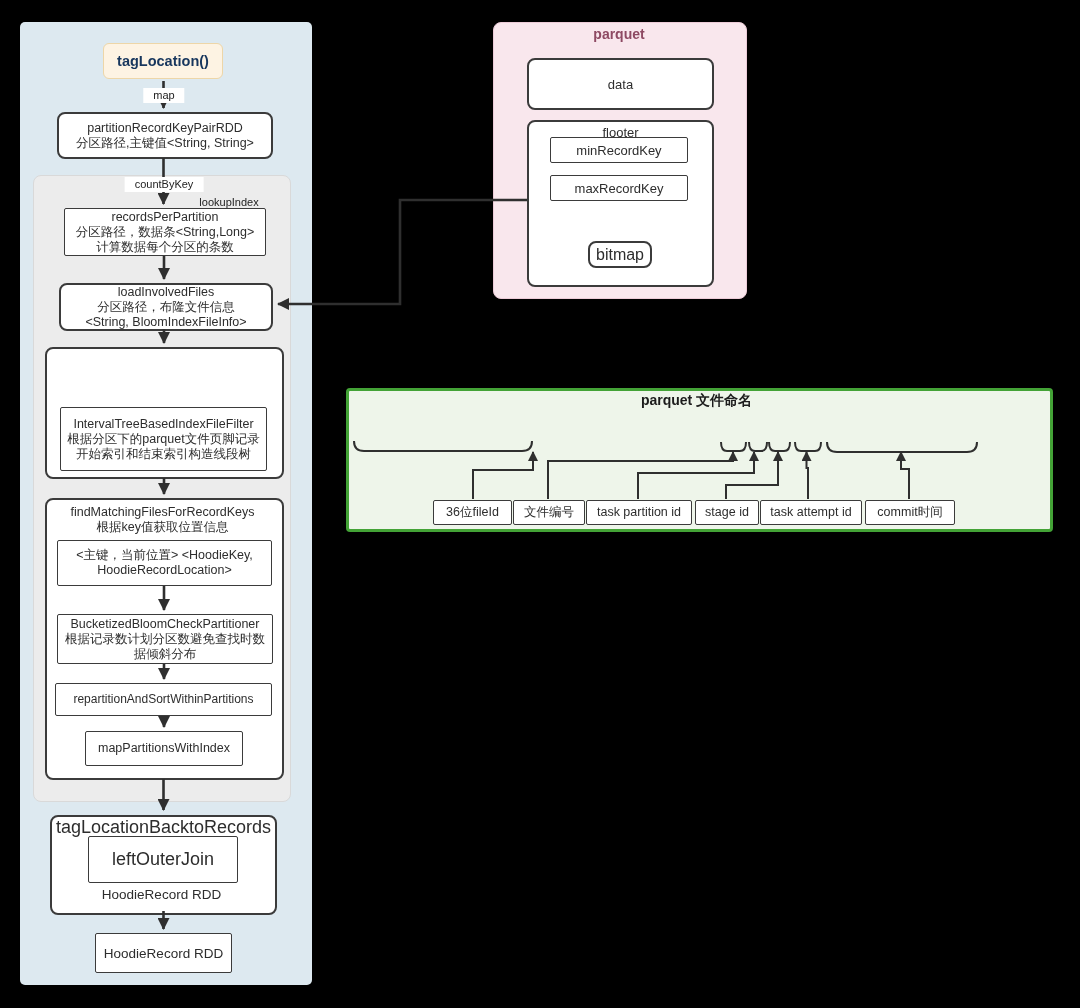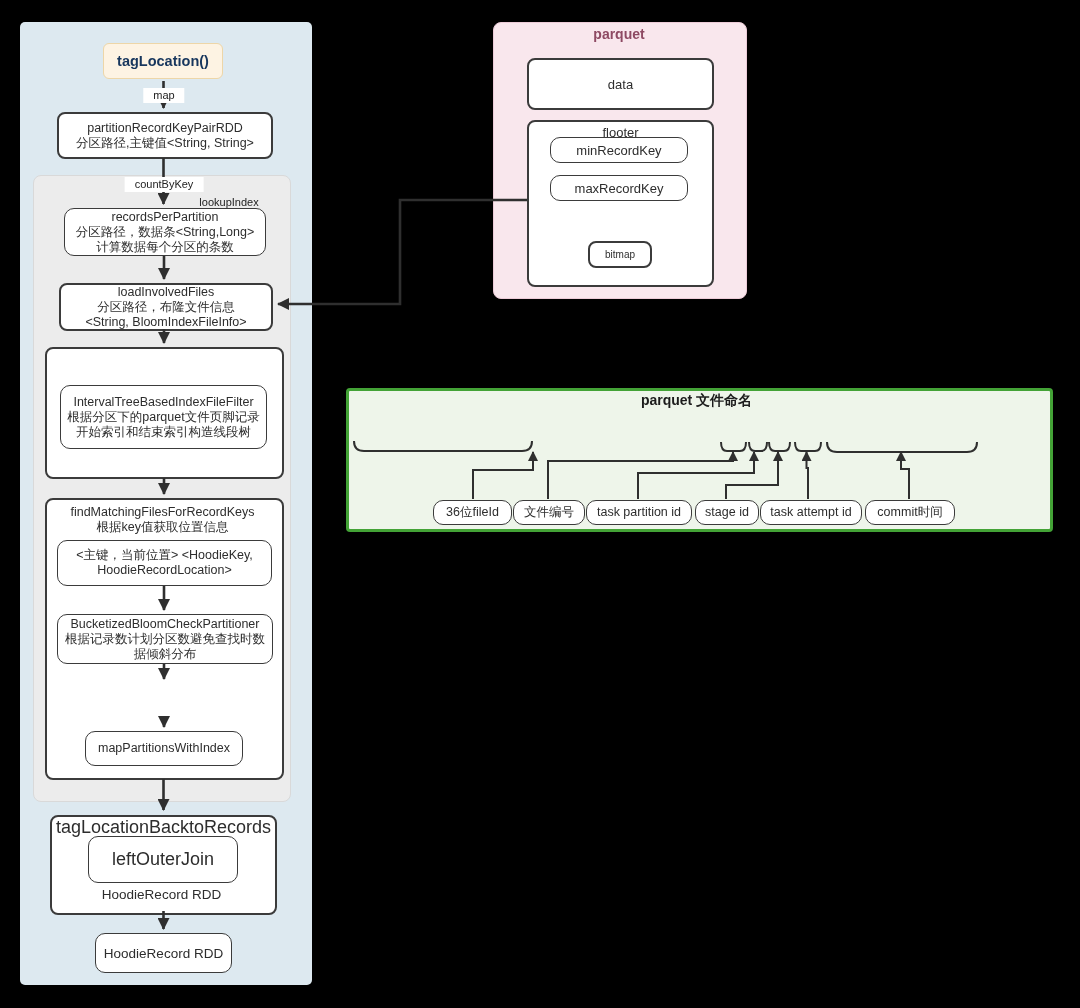--- a/index.html
+++ b/index.html
@@ -6,21 +6,21 @@
   .canvas{position:relative;width:1080px;height:1008px;background:var(--canvas-bg,#000);
           font-family:"Liberation Sans",sans-serif;overflow:hidden;}
   .panel{position:absolute;}
   .spark{background:var(--spark-bg,#dde9f0);border-radius:5px;z-index:1;}
   .grayc{background:var(--gray-bg,#ececec);border:1px solid var(--gray-border,#d9d9d9);border-radius:8px;z-index:1;}
   .pink{background:var(--pink-bg,#f9e7ed);border:1px solid var(--pink-border,#eccbd7);border-radius:8px;z-index:1;}
   .green{background:var(--green-bg,#eef5ea);border:3px solid var(--green-border,#43a336);border-radius:4px;z-index:1;}
   .box{position:absolute;background:#fff;border:2px solid var(--box-border,#3b3b3b);border-radius:8px;
        display:flex;flex-direction:column;align-items:center;justify-content:center;text-align:right;
        color:var(--box-text,#2d2d2d);font-size:12.5px;line-height:15px;z-index:2;white-space:nowrap;}
-  .box.thin{border-width:1.5px;border-radius:10px;}
+  .box.thin{border-width:1.5px;border-radius:2px;}
   .box.headstart{justify-content:flex-start;padding-top:3px;}
   .tagbox{background:var(--tag-bg,#fdf3e3);border:1px solid var(--tag-border,#edd6a8);
           color:var(--tag-text,#17365d);font-weight:bold;font-size:14.5px;border-radius:6px;}
   .title-spark{position:absolute;z-index:2;font-family:"Liberation Serif",serif;font-weight:bold;
                font-size:15px;letter-spacing:3px;color:var(--spark-title,#34718f);text-align:center;}
   .title-pink{position:absolute;z-index:2;font-weight:bold;font-size:14px;color:var(--pink-title,#8e4a63);text-align:center;}
   .title-green{position:absolute;z-index:2;font-weight:bold;font-size:14px;color:#1c1c1c;text-align:center;}
   .chip{position:absolute;z-index:4;font-size:11px;color:#222;background:#fff;line-height:15px;
         padding:0 10px;white-space:nowrap;transform:translateX(-50%);}
   .chip.bare{background:transparent;}
@@ -58,39 +58,42 @@
     <span>计算数据每个分区的条数</span>
   </div>
 
   <div class="box" style="left:59px;top:283px;width:210px;height:44px">
     <span>loadInvolvedFiles</span>
     <span>分区路径，布隆文件信息</span>
     <span>&lt;String, BloomIndexFileInfo&gt;</span>
   </div>
 
   <div class="box" style="left:45px;top:347px;width:235px;height:128px"></div>
-  <div class="box thin" style="left:60px;top:385px;width:205px;height:62px">
+  <div class="box thin" style="left:60px;top:407px;width:205px;height:62px">
     <span>IntervalTreeBasedIndexFileFilter</span>
     <span>根据分区下的parquet文件页脚记录</span>
     <span>开始索引和结束索引构造线段树</span>
   </div>
 
   <div class="box" style="left:45px;top:498px;width:235px;height:278px"></div>
   <div class="grouphead" style="left:45px;top:505px;width:235px">
     <div>findMatchingFilesForRecordKeys</div>
     <div>根据key值获取位置信息</div>
   </div>
   <div class="box thin" style="left:57px;top:540px;width:213px;height:44px">
     <span>&lt;主键，当前位置&gt; &lt;HoodieKey,</span>
     <span>HoodieRecordLocation&gt;</span>
   </div>
   <div class="box thin" style="left:57px;top:614px;width:214px;height:48px">
     <span>BucketizedBloomCheckPartitioner</span>
     <span>根据记录数计划分区数避免查找时数</span>
     <span>据倾斜分布</span>
+  </div>
+  <div class="box thin" style="left:55px;top:683px;width:215px;height:31px;font-size:12px">
+    <span>repartitionAndSortWithinPartitions</span>
   </div>
   <div class="box thin" style="left:85px;top:731px;width:156px;height:33px">
     <span>mapPartitionsWithIndex</span>
   </div>
 
   <div class="box headstart" style="left:50px;top:815px;width:223px;height:93px">
     <span style="font-size:18px">tagLocationBacktoRecords</span>
   </div>
   <div class="box thin" style="left:88px;top:836px;width:148px;height:45px;font-size:18px">
     <span>leftOuterJoin</span>
@@ -114,21 +117,21 @@
 
   <div class="box" style="left:527px;top:58px;width:183px;height:48px;font-size:13px">
     <span>data</span>
   </div>
   <div class="box thin" style="left:550px;top:137px;width:136px;height:24px;font-size:13px">
     <span>minRecordKey</span>
   </div>
   <div class="box thin" style="left:550px;top:175px;width:136px;height:24px;font-size:13px">
     <span>maxRecordKey</span>
   </div>
-  <div class="box" style="left:588px;top:241px;width:60px;height:23px;font-size:10px">
+  <div class="box" style="left:588px;top:241px;width:60px;height:23px;font-size:16px">
     <span>bitmap</span>
   </div>
 
   <div class="panel green" style="left:346px;top:388px;width:701px;height:138px"></div>
   <div class="title-green" style="left:346px;top:392px;width:701px">parquet 文件命名</div>
 
   <div class="box thin" style="left:433px;top:500px;width:77px;height:23px">36位fileId</div>
   <div class="box thin" style="left:513px;top:500px;width:70px;height:23px">文件编号</div>
   <div class="box thin" style="left:586px;top:500px;width:104px;height:23px">task partition id</div>
   <div class="box thin" style="left:695px;top:500px;width:62px;height:23px">stage id</div>

